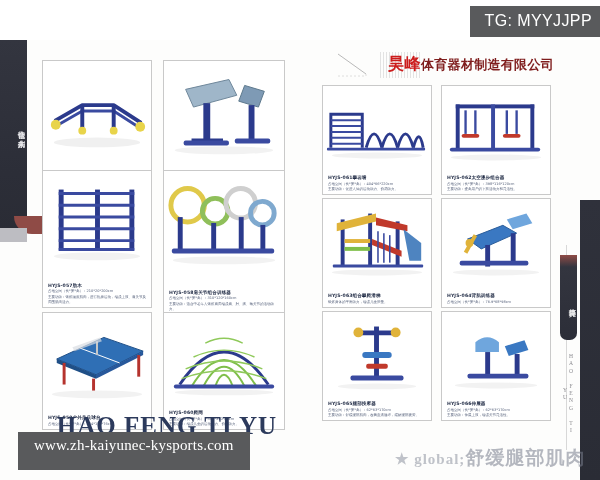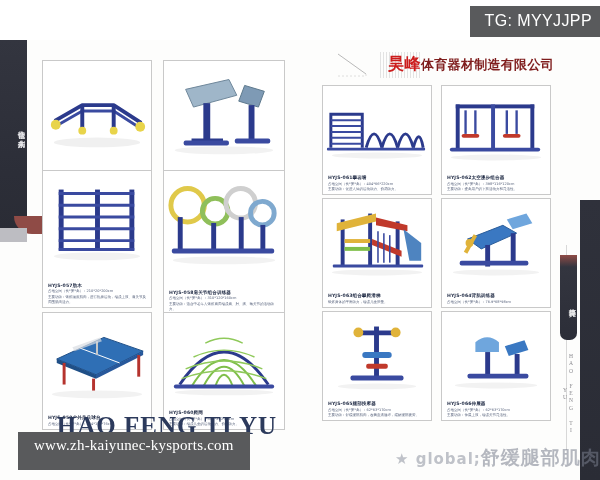--- a/index.html
+++ b/index.html
@@ -139,21 +139,21 @@
     font-family:Liberation Serif, serif;
   }
   
   #watermark{
     position:absolute;left:395px;top:405px;
     font-size:19px;font-weight:bold;color:rgba(120,125,140,.55);
     letter-spacing:1px;white-space:nowrap;
     font-family:"DejaVu Sans",sans-serif;
     pointer-events:none;
   }
-  #watermark .mark-icons{font-size:15px;color:rgba(130,135,150,.5);}
+  #watermark .mark-icons{font-size:15px;color:rgba(130,135,150,.5);font-family:Liberation Serif, serif;}
   
   .illus{display:block;width:100%;height:100%;}
 </style>
 </head>
 <body>
 
 <div id="top-strip"></div>
 <div id="tg-badge">TG: MYYJJPP</div>
 
 <div id="page">

